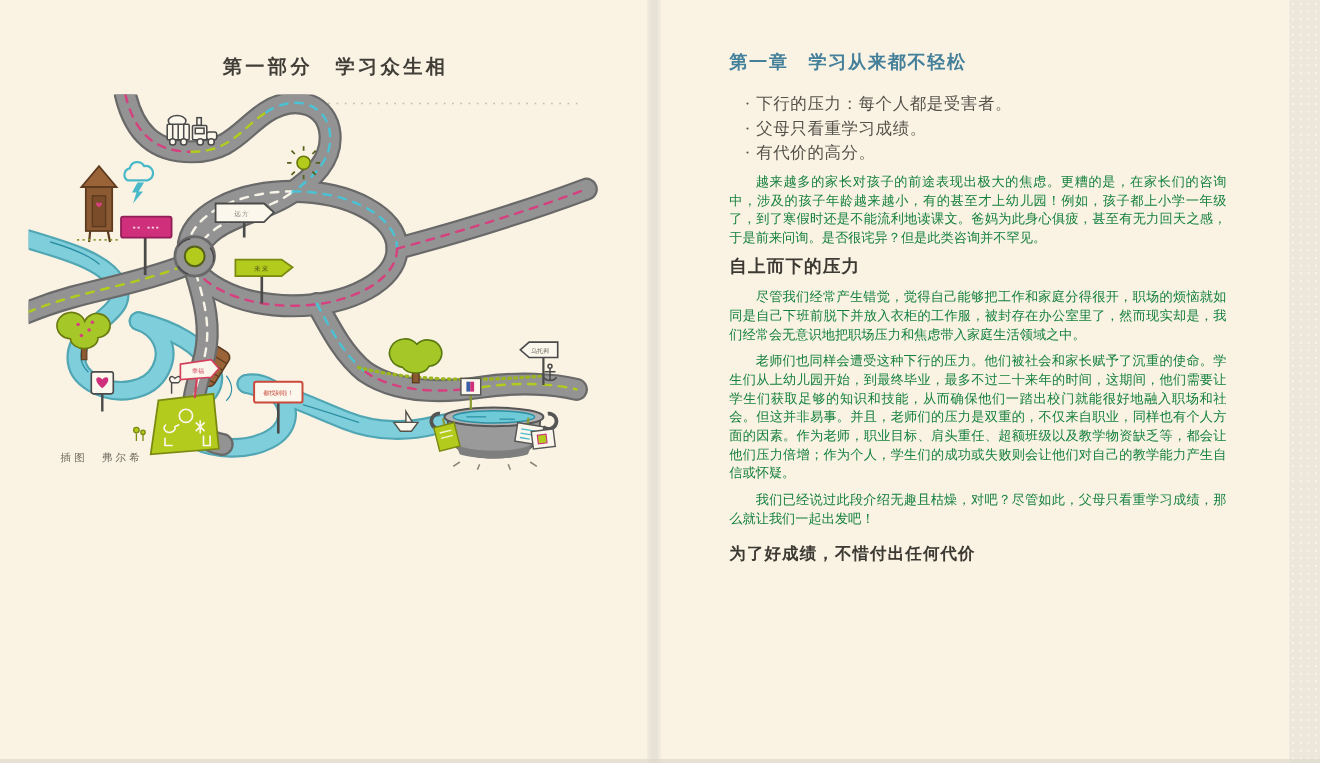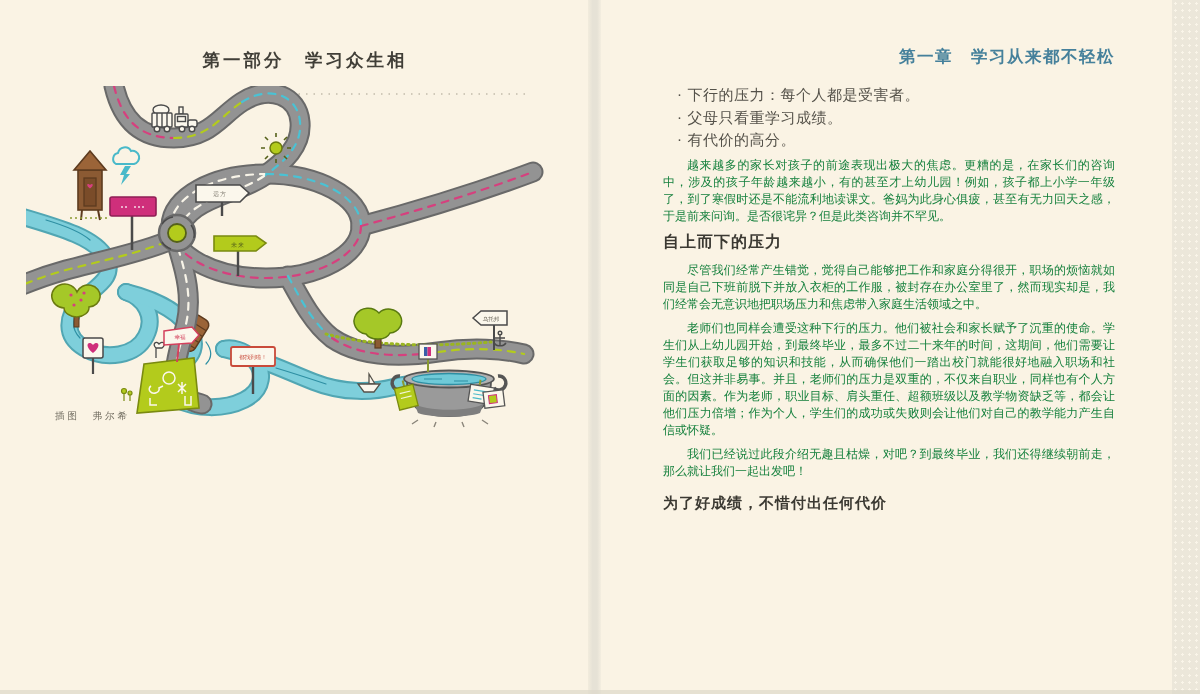--- a/index.html
+++ b/index.html
@@ -40,21 +40,21 @@
     position:absolute; left:55px; top:410px;
     font-size:9.5px; letter-spacing:3px; color:#6d695d;
   }
 
   
   .content {
     position:absolute; left:62px; top:0; width:452px; height:694px;
     padding-top:46px;
   }
   .chapter-title {
-    text-align:right; font-size:16.5px; font-weight:700;
+    text-align:left; font-size:16.5px; font-weight:700;
     letter-spacing:1.5px; color:#45809b;
   }
   .bullets { list-style:none; margin-top:20px; margin-bottom:10px; }
   .bullets li {
     font-size:15px; line-height:14px; margin-bottom:8.5px;
     color:#55524a; letter-spacing:.5px; padding-left:14px;
   }
   .bullets .mark { margin-right:5px; }
   .body-text p {
     font-size:12px; line-height:17px; text-align:justify;
@@ -313,21 +313,21 @@
         </li>
       </ul>
 
       <div class="body-text">
         <p>越来越多的家长对孩子的前途表现出极大的焦虑。更糟的是，在家长们的咨询中，涉及的孩子年龄越来越小，有的甚至才上幼儿园！例如，孩子都上小学一年级了，到了寒假时还是不能流利地读课文。爸妈为此身心俱疲，甚至有无力回天之感，于是前来问询。是否很诧异？但是此类咨询并不罕见。</p>
 
         <h3 class="section-heading">自上而下的压力</h3>
 
         <p>尽管我们经常产生错觉，觉得自己能够把工作和家庭分得很开，职场的烦恼就如同是自己下班前脱下并放入衣柜的工作服，被封存在办公室里了，然而现实却是，我们经常会无意识地把职场压力和焦虑带入家庭生活领域之中。</p>
         <p>老师们也同样会遭受这种下行的压力。他们被社会和家长赋予了沉重的使命。学生们从上幼儿园开始，到最终毕业，最多不过二十来年的时间，这期间，他们需要让学生们获取足够的知识和技能，从而确保他们一踏出校门就能很好地融入职场和社会。但这并非易事。并且，老师们的压力是双重的，不仅来自职业，同样也有个人方面的因素。作为老师，职业目标、肩头重任、超额班级以及教学物资缺乏等，都会让他们压力倍增；作为个人，学生们的成功或失败则会让他们对自己的教学能力产生自信或怀疑。</p>
-        <p>我们已经说过此段介绍无趣且枯燥，对吧？到最终毕业，我们还得继续朝前走，那么就让我们一起出发吧！</p>
+        <p>我们已经说过此段介绍无趣且枯燥，对吧？尽管如此，父母只看重学习成绩，那么就让我们一起出发吧！</p>
 
         <h3 class="closing-heading">为了好成绩，不惜付出任何代价</h3>
       </div>
     </div>
   </div>
 
   <div class="fore-edge"></div>
 </div>
 
 <div class="bottom-edge"></div>

